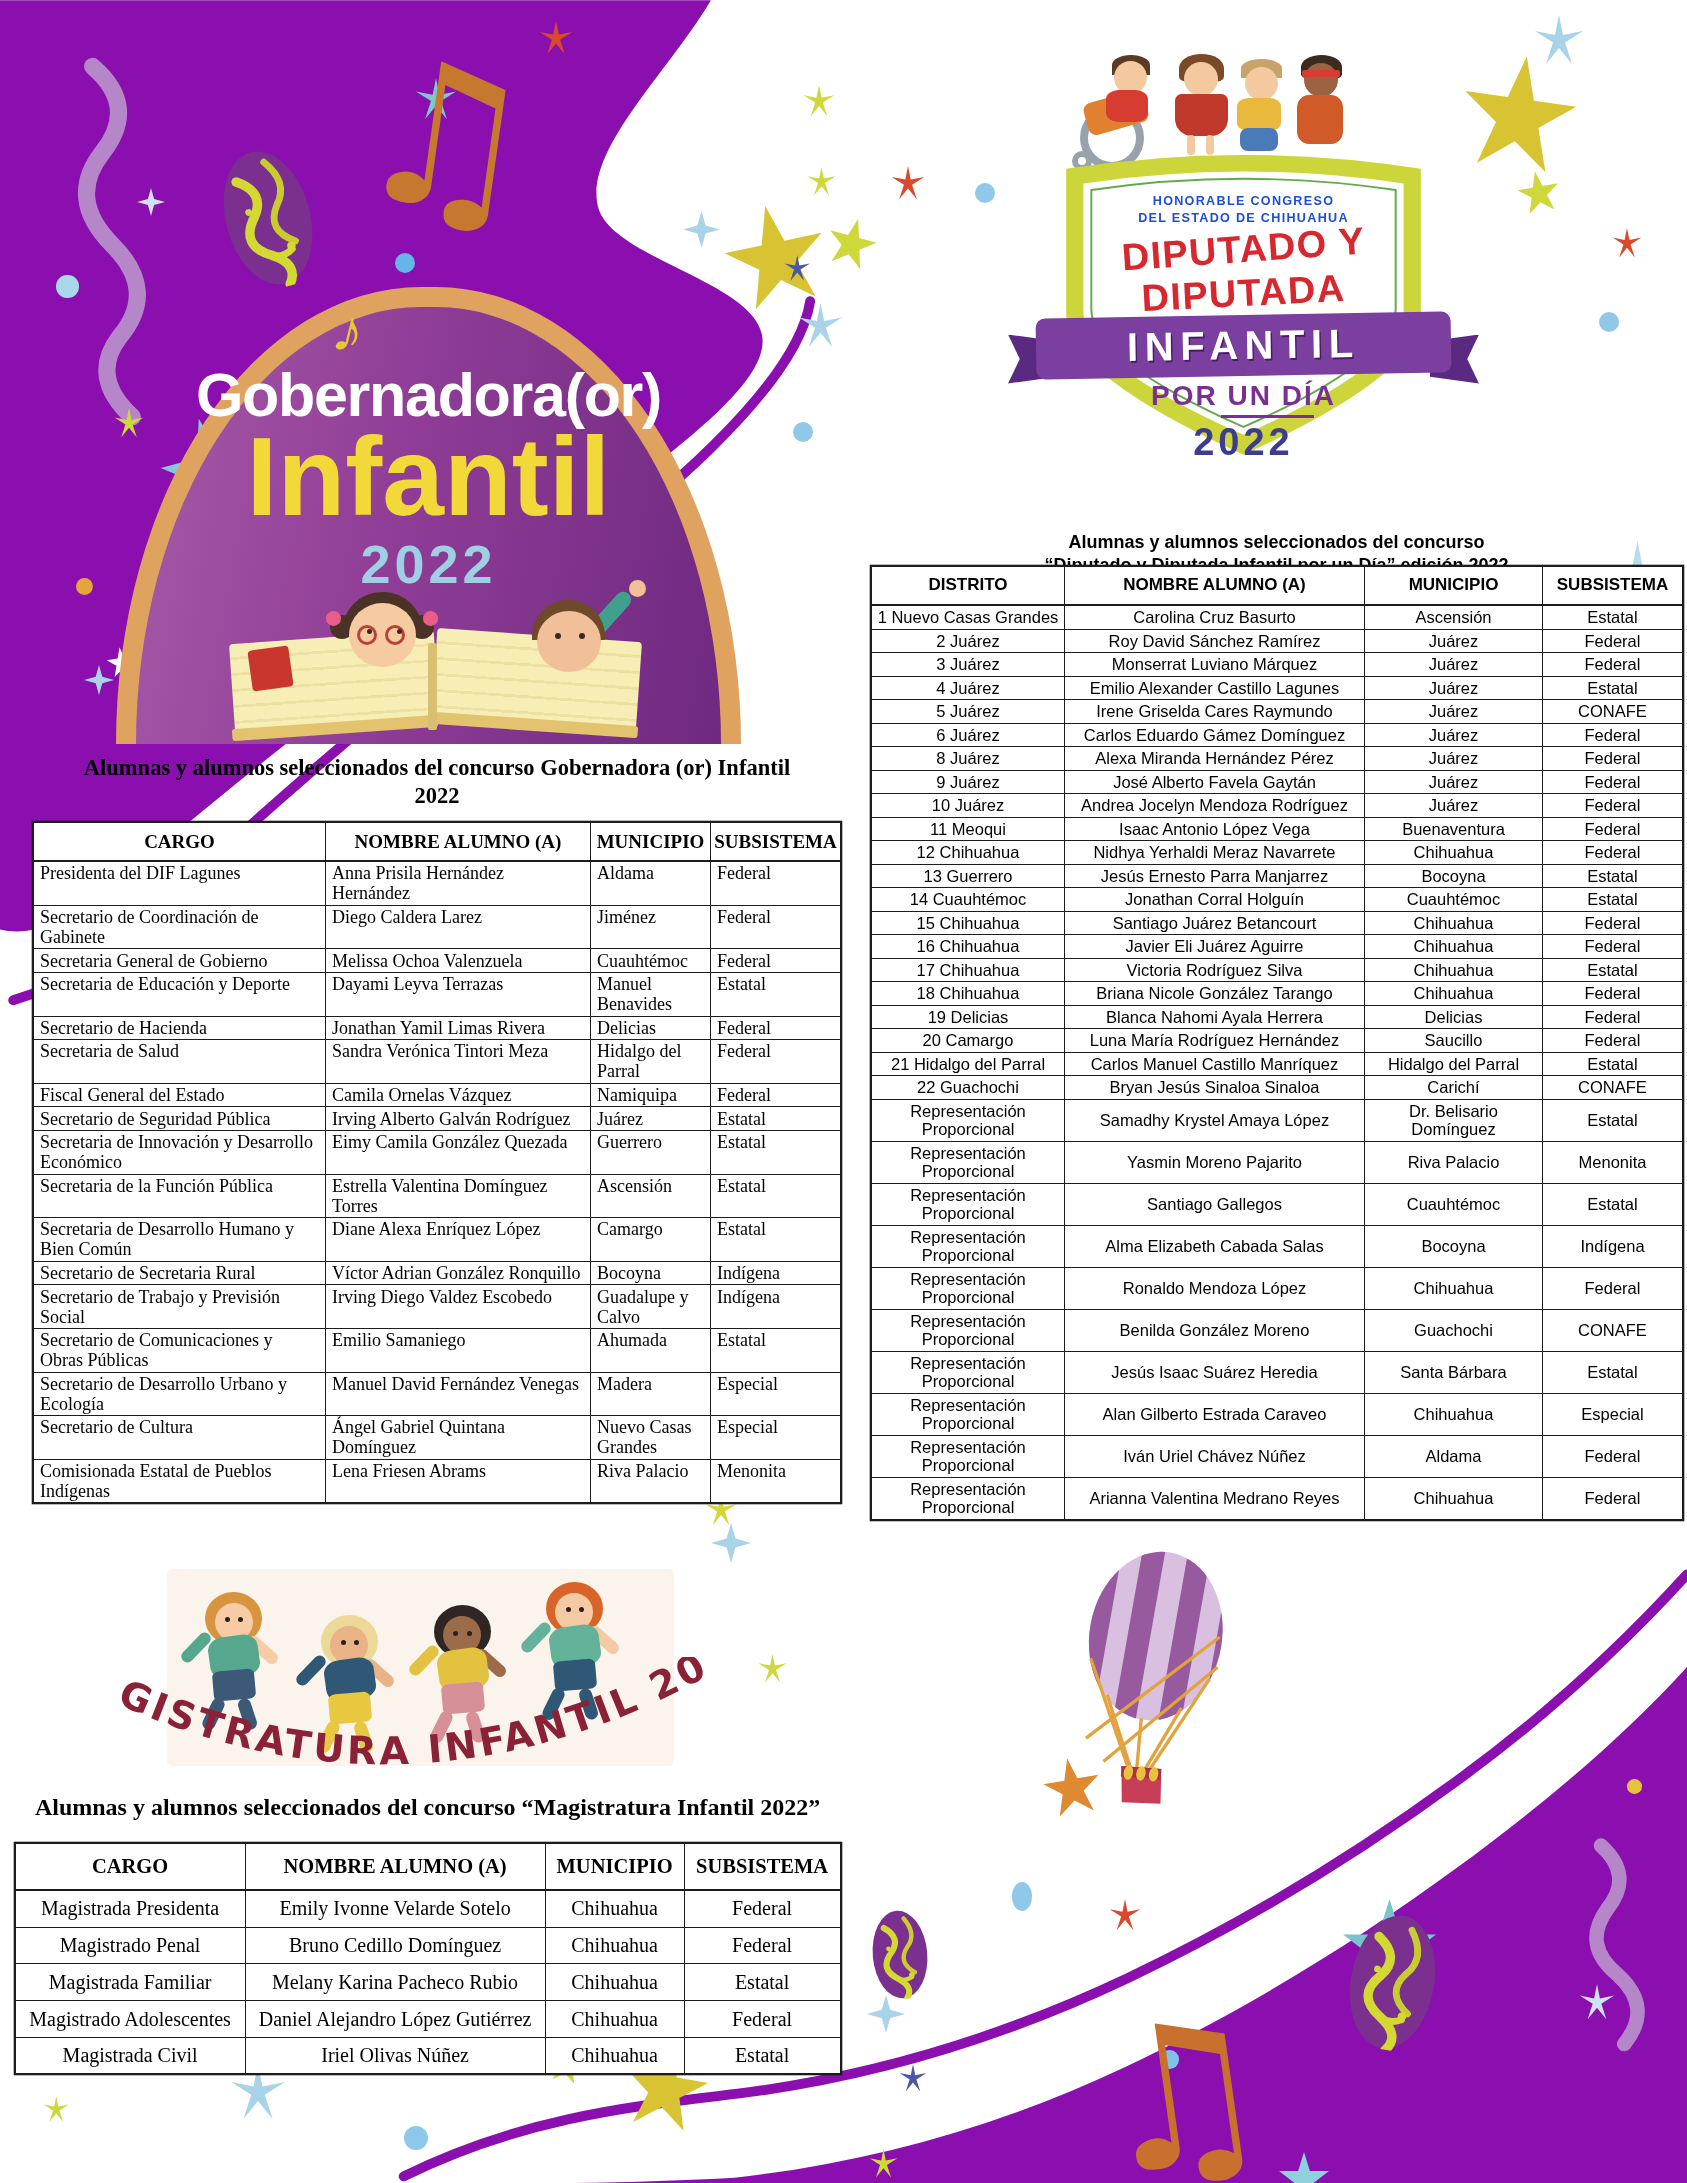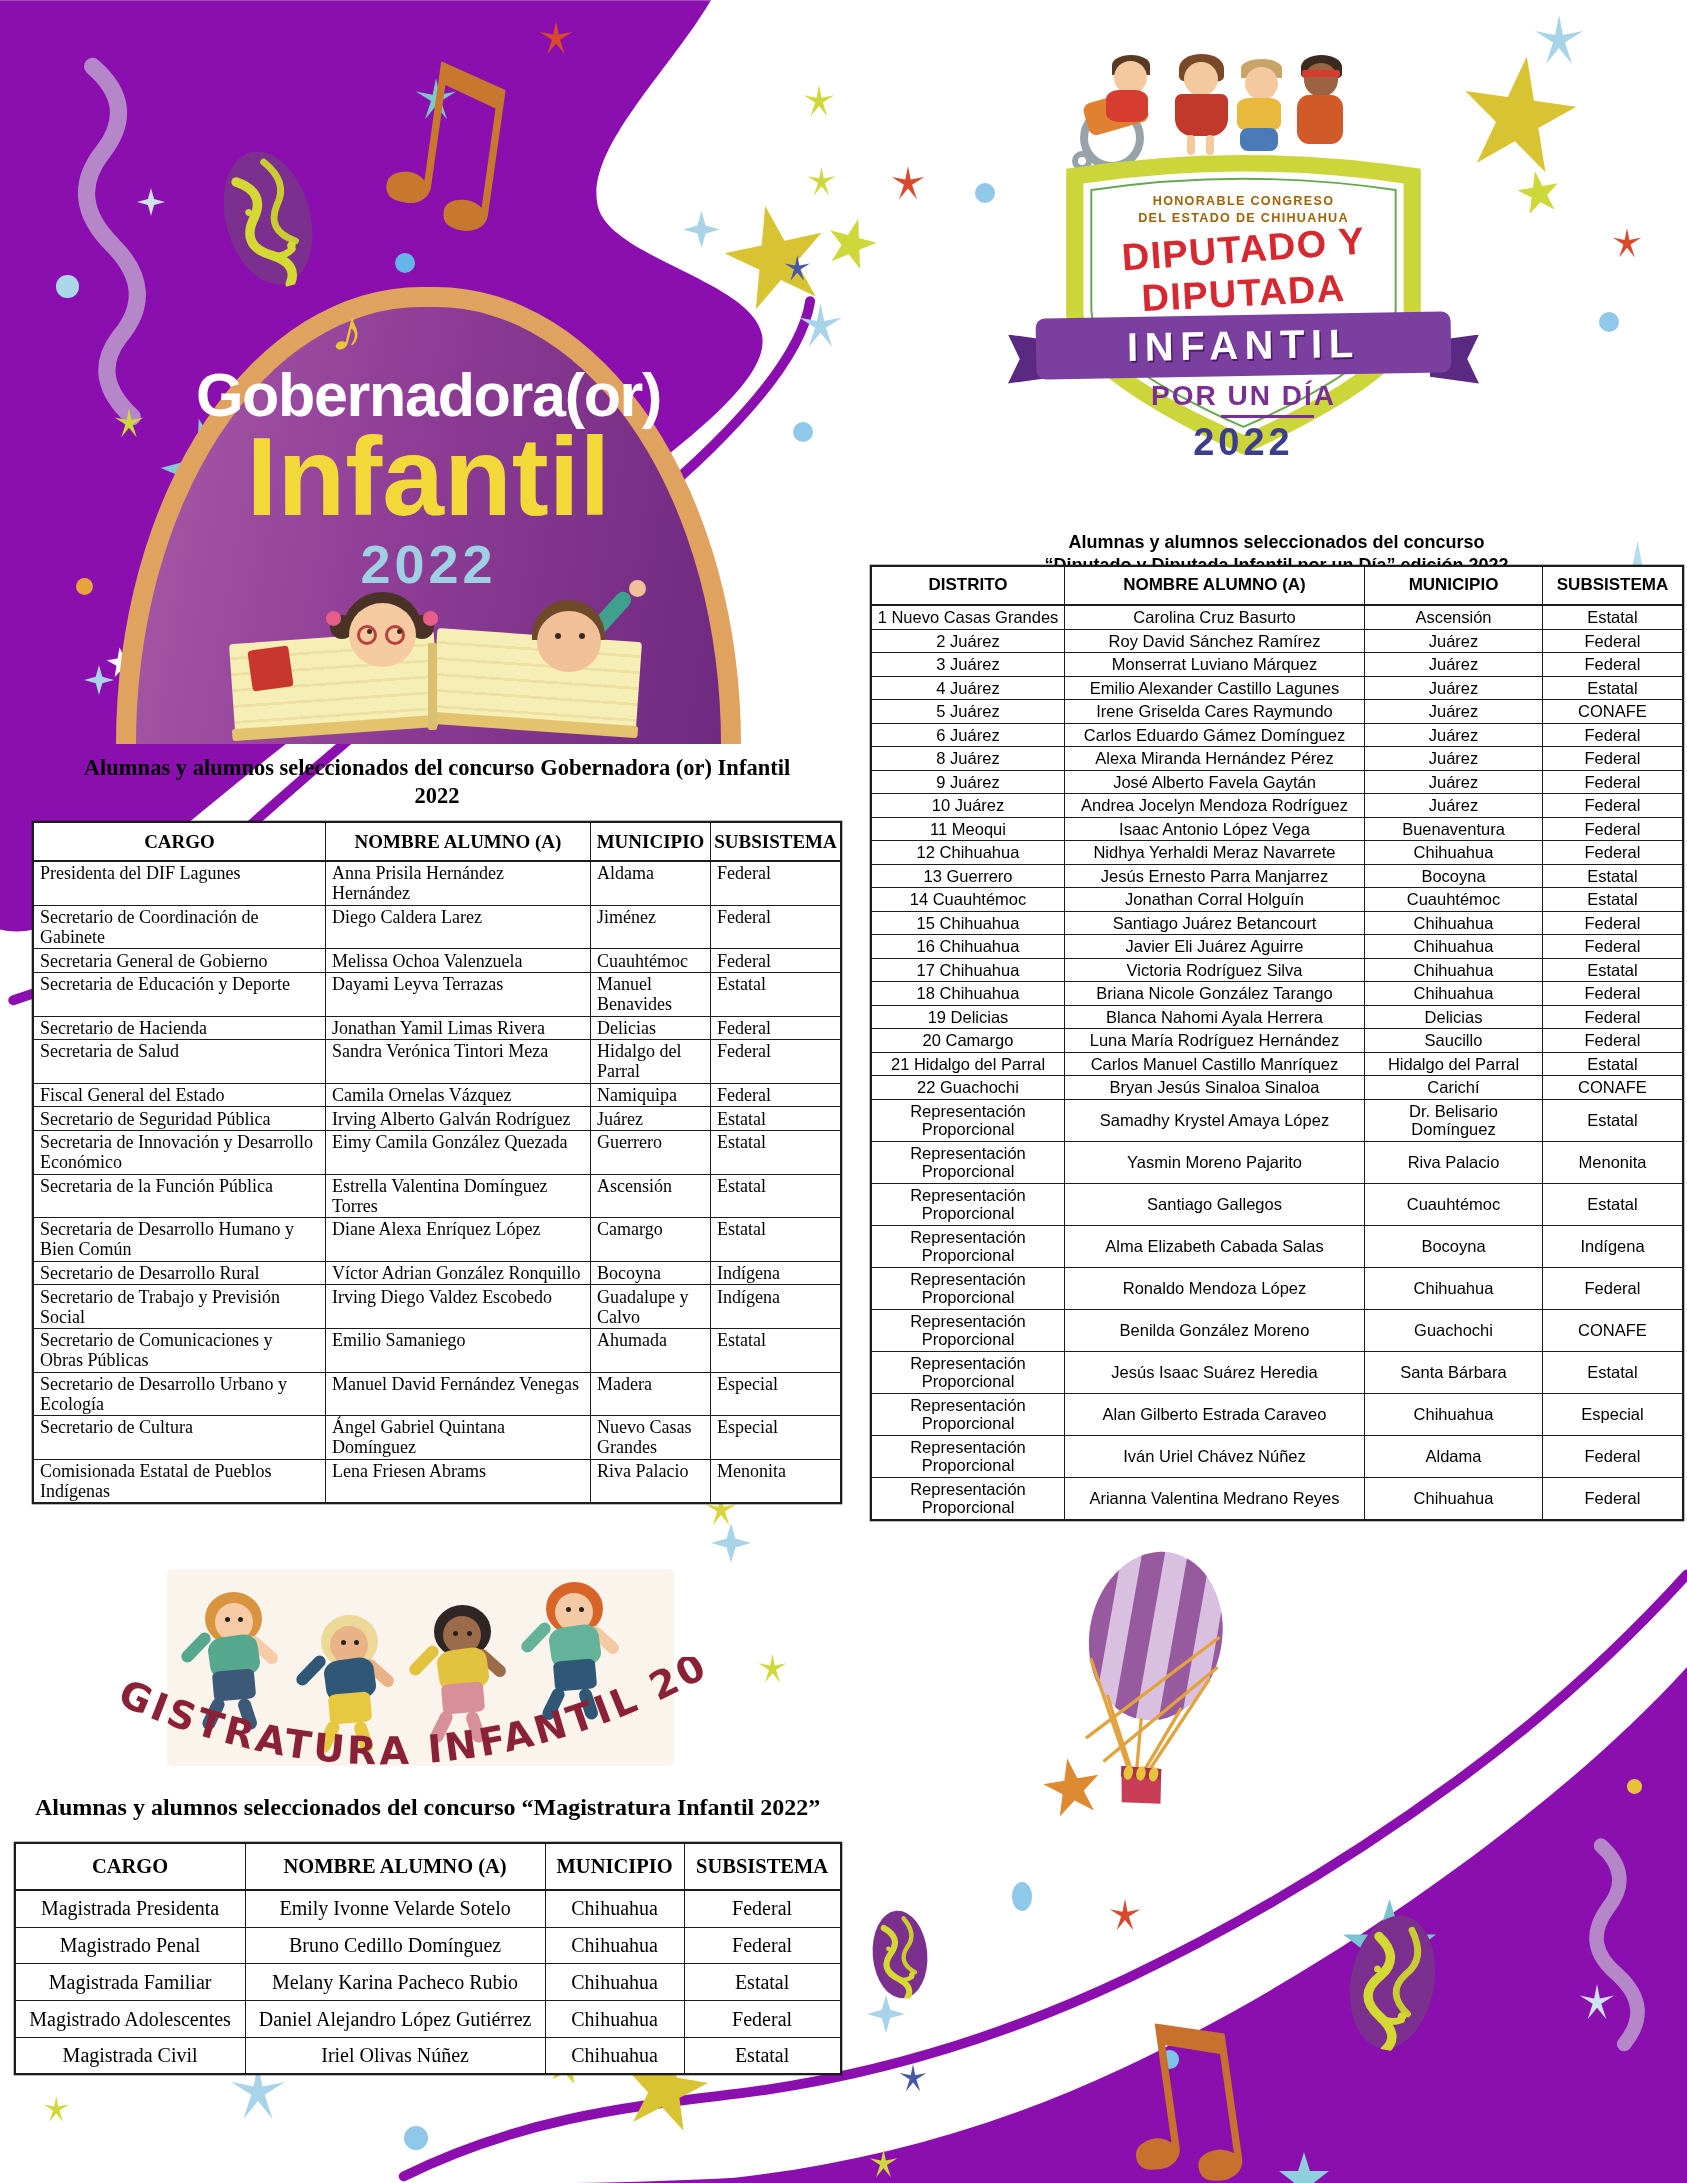--- a/index.html
+++ b/index.html
@@ -37,21 +37,21 @@
         background:linear-gradient(100deg,#a85aa8 0%,#8f3d96 45%,#6f2980 100%);}
   .gob-note{left:334px;top:296px;font-size:61px;color:#e8c832;transform:rotate(14deg);z-index:3;}
   .gob-l1{left:116px;top:365px;width:625px;font:800 61px/1 "Liberation Sans",sans-serif;color:#fff;z-index:3;letter-spacing:-1.3px;}
   .gob-l2{left:116px;top:422px;width:625px;font:800 111px/1 "Liberation Sans",sans-serif;color:#f2d839;z-index:3;}
   .gob-l3{left:116px;top:537px;width:625px;font:800 54px/1 "Liberation Sans",sans-serif;color:#9fcfe3;letter-spacing:4px;z-index:3;}
   #gob-book{left:169px;top:591px;width:523px;height:152px;z-index:3;}
 
   
   #dip-kids{left:1068px;top:54px;width:357px;height:132px;z-index:2;}
   .shield{left:1045px;top:149px;z-index:2;}
-  .congress{left:1045px;width:397px;font:bold 12.6px/17px "Liberation Sans",sans-serif;color:#a16207;letter-spacing:1.3px;z-index:3;}
+  .congress{left:1045px;width:397px;font:bold 12.6px/17px "Liberation Sans",sans-serif;color:#1d4ed8;letter-spacing:1.3px;z-index:3;}
   .red-ttl{left:1045px;width:397px;font:900 38px/1 "Liberation Sans",sans-serif;color:#d7282f;z-index:3;letter-spacing:1.3px;
            text-shadow:2px 2px 0 #fff,-2px 2px 0 #fff,2px -2px 0 #fff,-2px -2px 0 #fff,0 2.6px 0 #fff,0 -2.6px 0 #fff;}
   .ribbon{left:1008px;top:312px;width:471px;height:79px;z-index:3;}
   .ribbon .tailL,.ribbon .tailR{position:absolute;top:22.5px;width:49px;height:49px;background:#5a2a82;}
   .ribbon .tailL{left:0;clip-path:polygon(0 0,100% 14%,100% 86%,0 100%,24% 50%);}
   .ribbon .tailR{right:0;clip-path:polygon(0 14%,100% 0,76% 50%,100% 100%,0 86%);}
   .ribbon .band{position:absolute;left:28px;top:2.6px;width:415px;height:61px;background:#7b3fa0;border-radius:9.3px;
                 transform:rotate(-1deg);text-align:center;font:900 40px/61px "Liberation Sans",sans-serif;color:#fff;letter-spacing:6.6px;
                 text-shadow:1.3px 2px 0 #4a1a66;}
   .porun{left:1045px;top:382px;width:397px;font:800 28px/1 "Liberation Sans",sans-serif;color:#7a2f93;letter-spacing:2px;z-index:3;}
@@ -534,21 +534,21 @@
           <td>Ascensión</td>
           <td>Estatal</td>
         </tr>
         <tr>
           <td>Secretaria de Desarrollo Humano y Bien Común</td>
           <td>Diane Alexa Enríquez López</td>
           <td>Camargo</td>
           <td>Estatal</td>
         </tr>
         <tr>
-          <td>Secretario de Desarrollo Rural</td>
+          <td>Secretario de Secretaria Rural</td>
           <td>Víctor Adrian González Ronquillo</td>
           <td>Bocoyna</td>
           <td>Indígena</td>
         </tr>
         <tr>
           <td>Secretario de Trabajo y Previsión Social</td>
           <td>Irving Diego Valdez Escobedo</td>
           <td>Guadalupe y Calvo</td>
           <td>Indígena</td>
         </tr>

